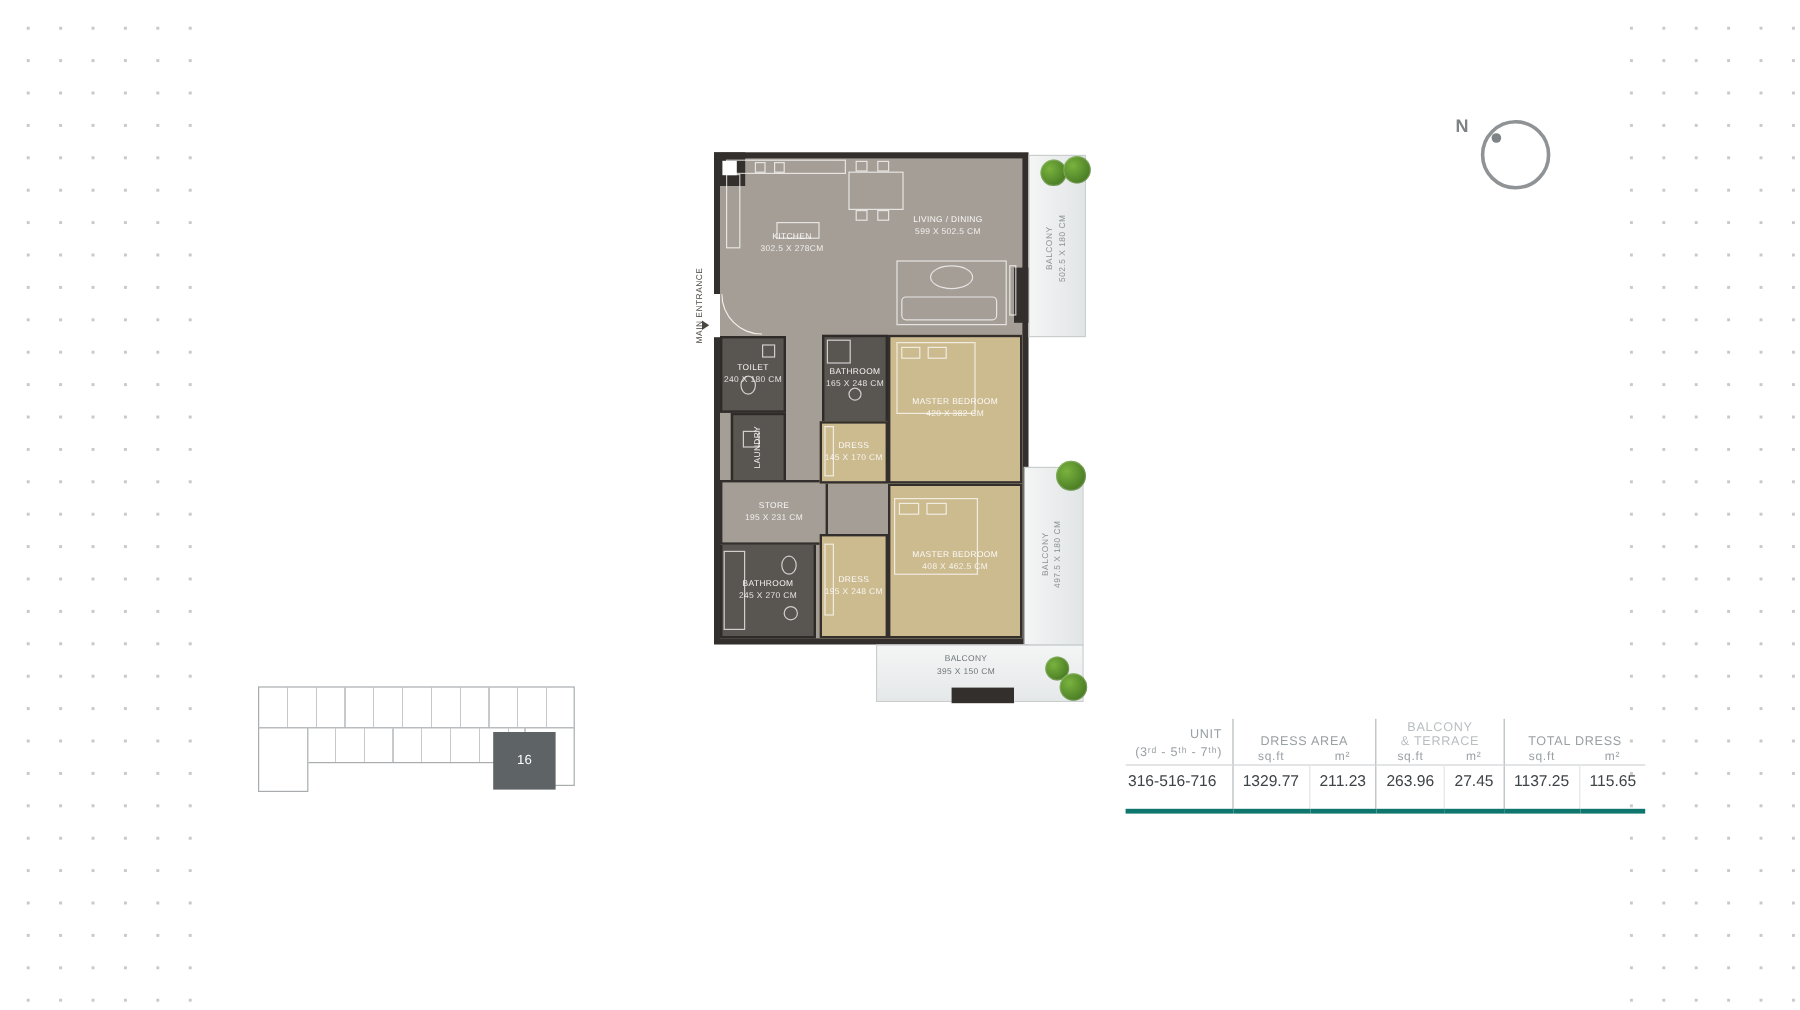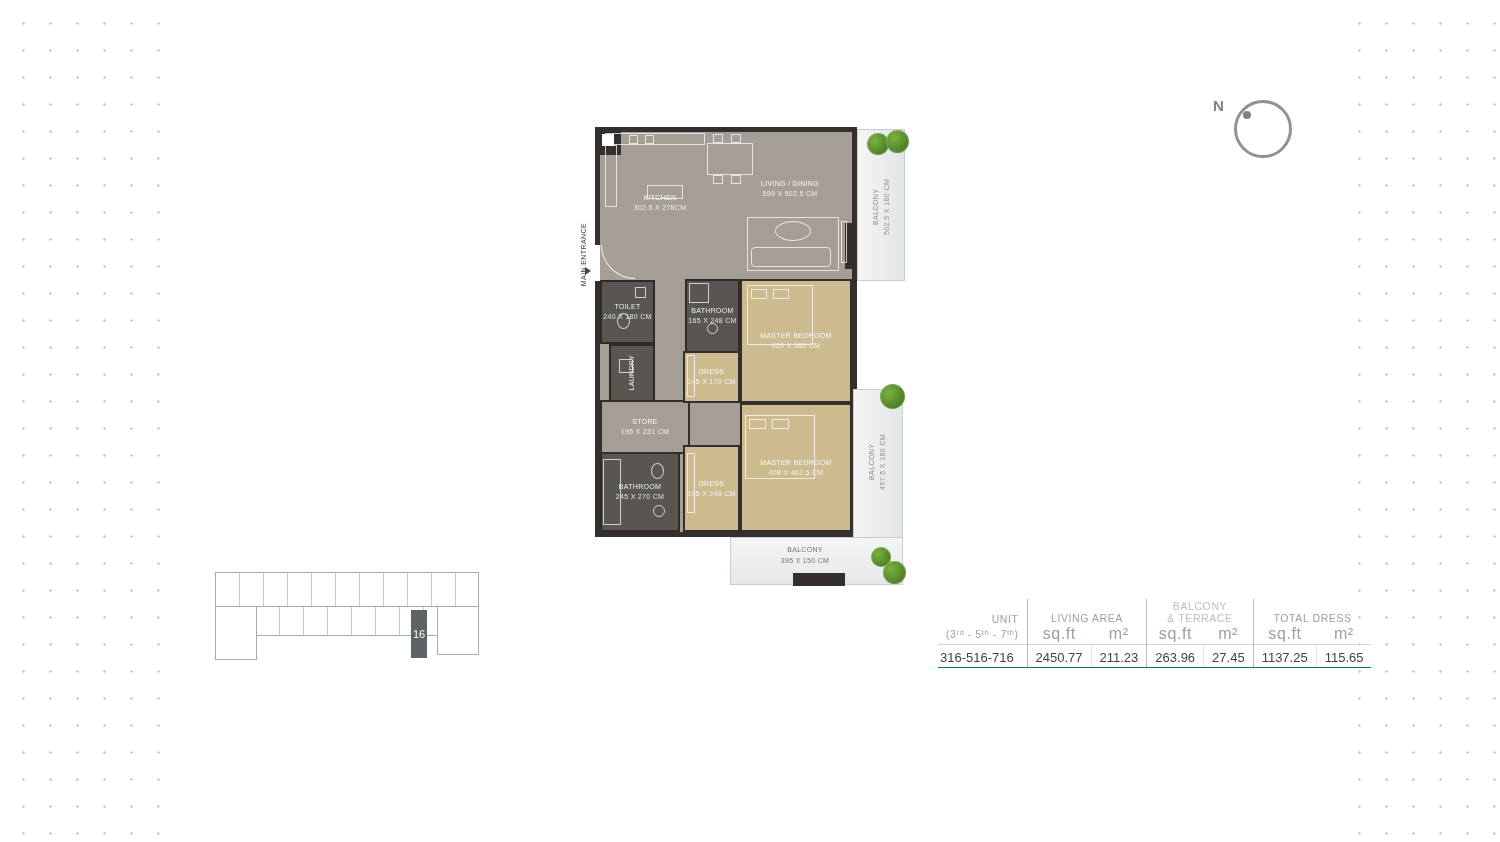--- a/index.html
+++ b/index.html
@@ -69,23 +69,23 @@
   .kp.plain { background-image:none; }
   .kp-unit { position:absolute; display:flex; align-items:center; justify-content:center;
     background:var(--c-keyplan-highlight,#5e6365); color:#fff; font-size:11px; }
 
   
   .areas { position:absolute; left:938px; top:599px; border-collapse:collapse; }
   .areas th { font-weight:normal; color:var(--c-table-header,#9aa1a4); font-size:10.5px;
     letter-spacing:.6px; padding:1px 8px; text-align:center; vertical-align:bottom; }
   .areas th.unit-h { text-align:right; line-height:1.5; }
   .areas th.balc { color:#b9bfc1; white-space:pre-line; line-height:1.15; }
-  .areas th.sub { font-size:16px; padding-top:0; }
-  .areas td { color:var(--c-table-text,#3e4447); font-size:13px; padding:5px 8px 2px;
-    text-align:center; border-top:1px solid #cfd3d4; border-bottom:1px solid #0f766e;
+  .areas th.sub { font-size:10px; padding-top:0; }
+  .areas td { color:var(--c-table-text,#3e4447); font-size:13px; padding:5px 8px 16px;
+    text-align:center; border-top:1px solid #cfd3d4; border-bottom:4px solid #0f766e;
     border-left:1px solid #e2e5e6; }
   .areas td:first-child { border-left:none; text-align:left; padding-left:2px; }
   .areas .gsep { border-left:1px solid #b4babc !important; }
   .areas th.gsep { border-left:1px solid #b4babc; }
 </style>
 </head>
 <body>
 
 <div class="dots left"></div>
 <div class="dots right"></div>
@@ -224,48 +224,48 @@
   <div class="f" style="left:24px;top:232px;width:14px;height:14px;"></div>
   <div class="f" style="left:92px;top:228px;width:8px;height:42px;"></div>
   <div class="f" style="left:92px;top:326px;width:8px;height:60px;"></div>
 </div>
 
 <div class="keyplan">
   <div class="kp" style="left:0;top:9px;width:262px;height:34px;"></div>
   <div class="kp" style="left:40px;top:43px;width:182px;height:28px;"></div>
   <div class="kp plain" style="left:0;top:43px;width:40px;height:52px;"></div>
   <div class="kp plain" style="left:222px;top:43px;width:40px;height:47px;"></div>
-  <div class="kp-unit" style="left:196px;top:47px;width:16px;height:48px;">
+  <div class="kp-unit" style="left:196px;top:47px;width:52px;height:48px;">
     <span>16</span>
   </div>
 </div>
 
 <table class="areas">
   <tbody>
       <tr>
     <th class="unit-h" rowspan="2">
       <span>UNIT</span><br>
       <span>(3ʳᵈ - 5ᵗʰ - 7ᵗʰ)</span>
     </th>
-    <th colspan="2" class="gsep">LIVING AREA</th>
+    <th colspan="2" class="gsep">DRESS AREA</th>
     <th colspan="2" class="gsep balc">BALCONY
 &amp; TERRACE</th>
     <th colspan="2" class="gsep">TOTAL DRESS</th>
   </tr>
   <tr>
     <th class="sub gsep">sq.ft</th>
     <th class="sub">m²</th>
     <th class="sub gsep">sq.ft</th>
     <th class="sub">m²</th>
     <th class="sub gsep">sq.ft</th>
     <th class="sub">m²</th>
   </tr>
   <tr>
     <td>316-516-716</td>
-    <td class="gsep">2450.77</td>
+    <td class="gsep">1329.77</td>
     <td>211.23</td>
     <td class="gsep">263.96</td>
     <td>27.45</td>
     <td class="gsep">1137.25</td>
     <td>115.65</td>
   </tr>
 </tbody>
   </table>
 
 </body></html>

